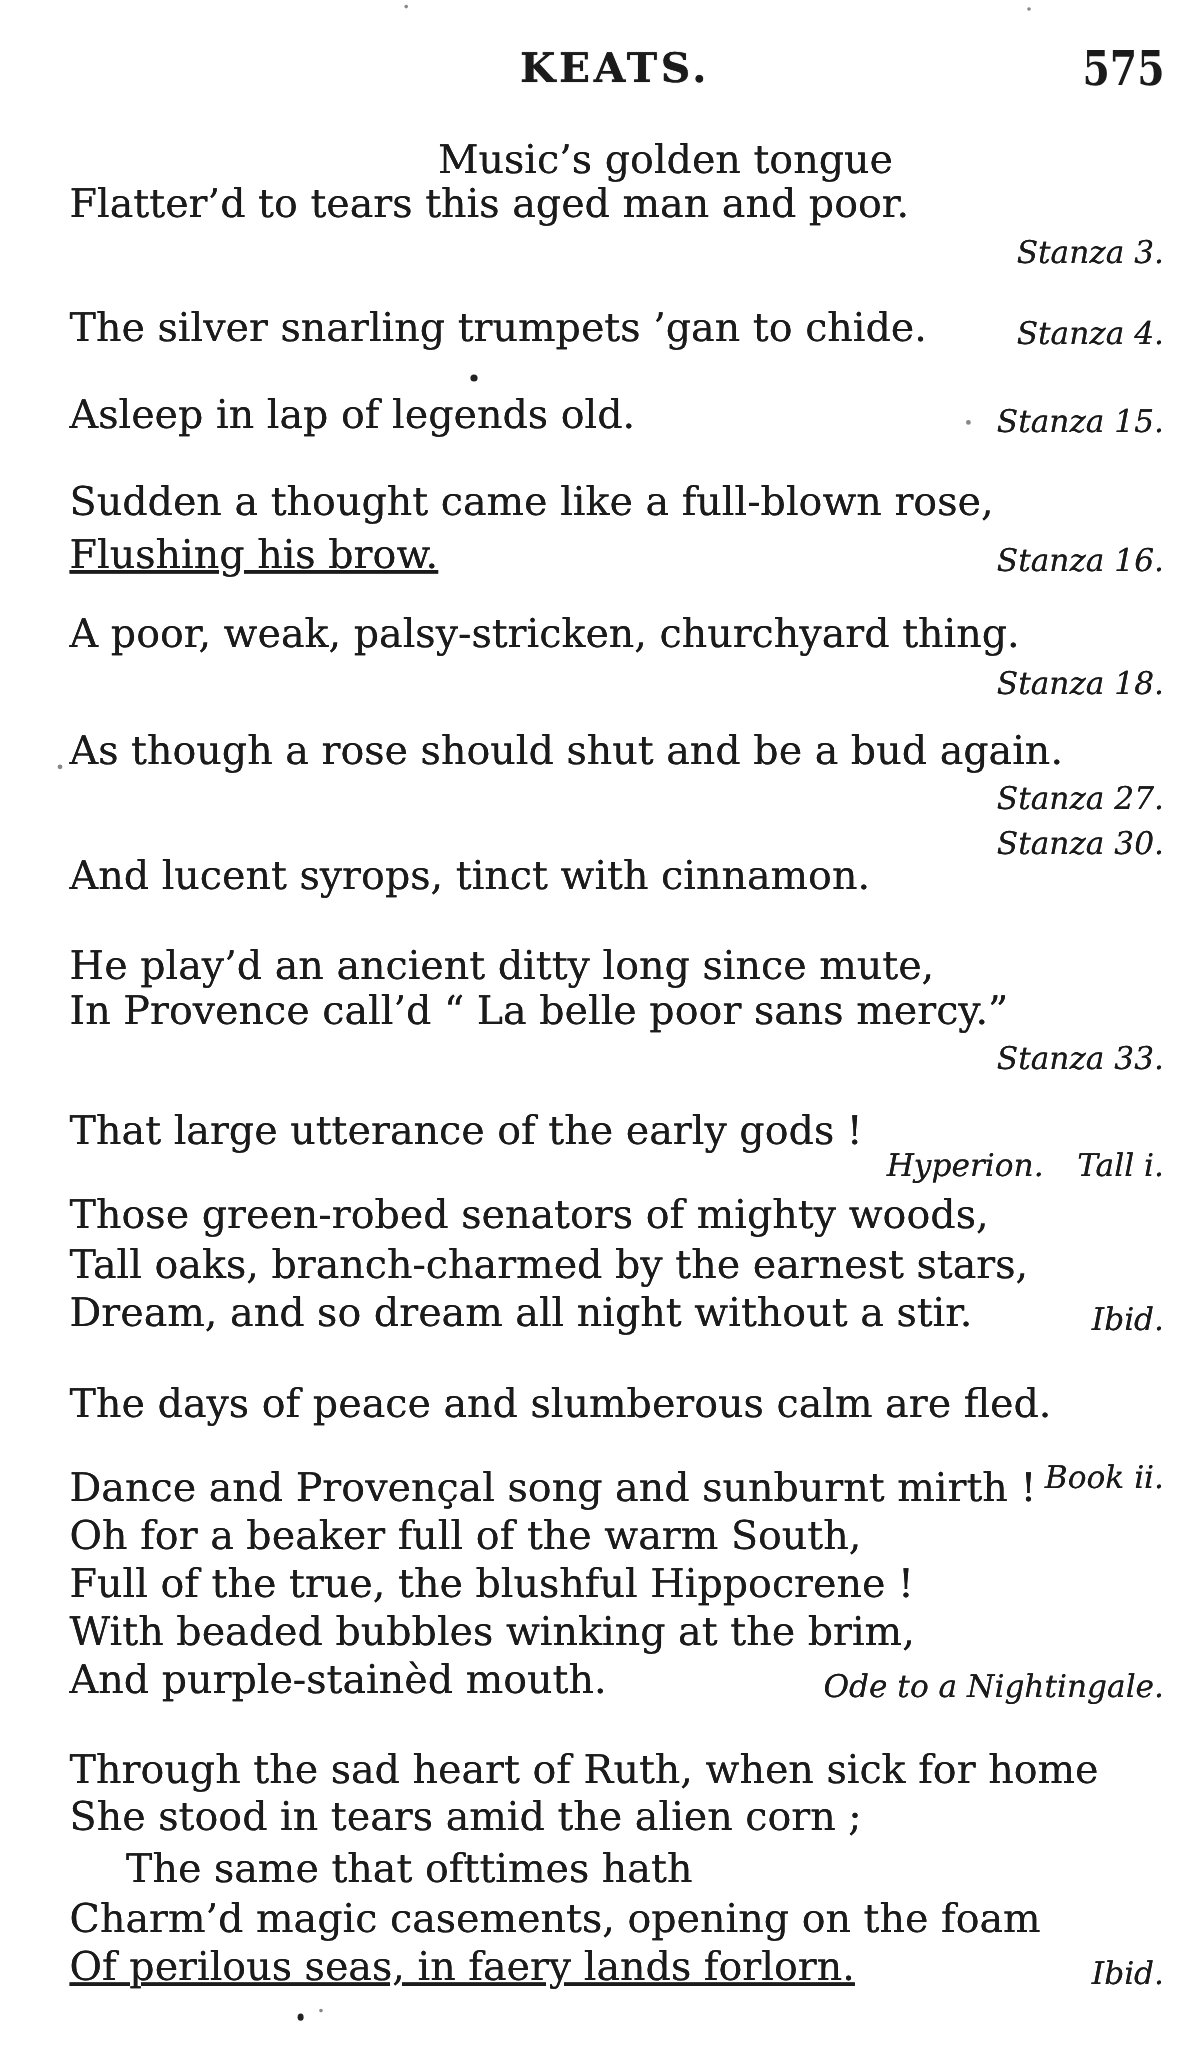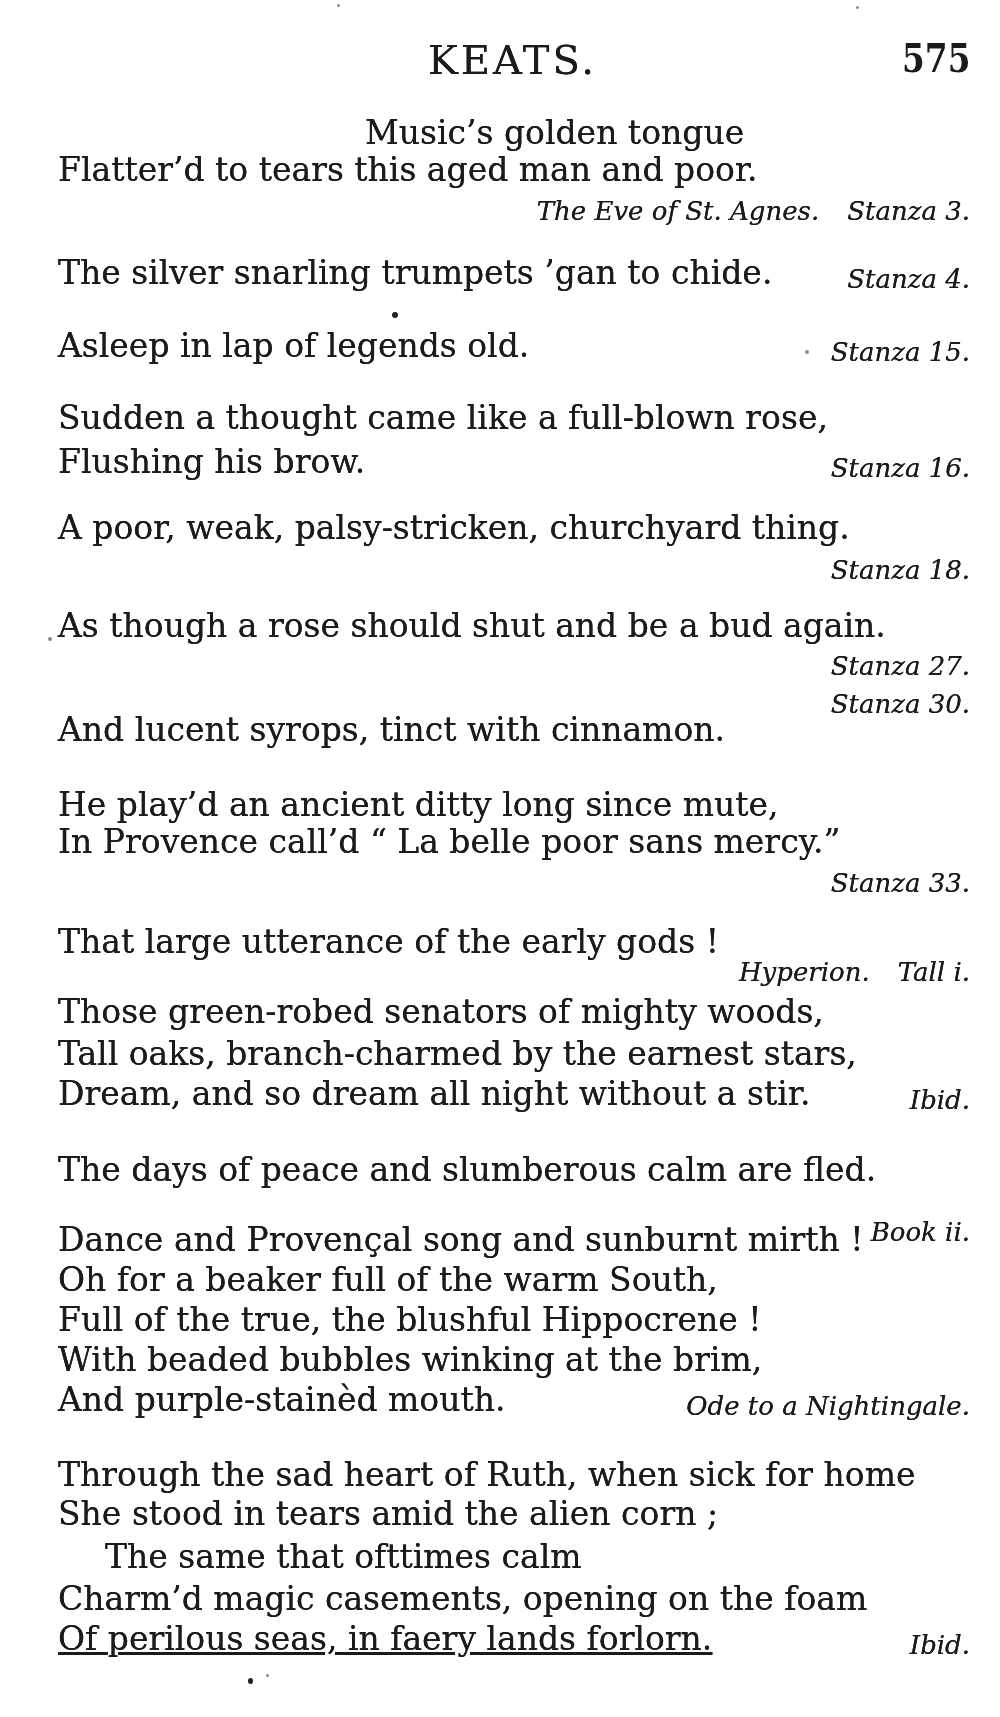--- a/index.html
+++ b/index.html
@@ -10,21 +10,21 @@
     background: #ffffff;
     font-family: "DejaVu Serif", "Liberation Serif", serif;
     color: #1b1b1b;
     overflow: hidden;
     margin: 0 auto;
   }
   .head-title {
     position: absolute;
     top: 40px; left: 58px; width: 909px;
     text-align: center;
-    font-size: 40px; font-weight: 400;
+    font-size: 34px; font-weight: 700;
     letter-spacing: 3px;
     line-height: 1;
     text-shadow: 0 0 0.6px currentColor;
     white-space: pre;
   }
   .page-num {
     position: absolute;
     top: 38px; right: 30px;
     font-size: 40px; font-weight: 700;
     line-height: 1;
@@ -66,21 +66,20 @@
 
   
   <div class="head-title">KEATS.</div>
   <div class="page-num">575</div>
 
   
   <div class="quote-group">
     <div class="qline" style="top:115px; left:365px;">Music’s golden tongue</div>
     <div class="qline" style="top:152px;">Flatter’d to tears this aged man and poor.</div>
     <div class="attrib" style="top:197px;">
-      <span>The Eve of St. Agnes.</span>
       <span>Stanza 3.</span>
     </div>
   </div>
 
   
   <div class="quote-group">
     <div class="qline" style="top:255px;">The silver snarling trumpets ’gan to chide.</div>
     <div class="attrib" style="top:265px;">
       <span>Stanza 4.</span>
     </div>
@@ -90,21 +89,21 @@
   <div class="quote-group">
     <div class="qline" style="top:328px;">Asleep in lap of legends old.</div>
     <div class="attrib" style="top:338px;">
       <span>Stanza 15.</span>
     </div>
   </div>
 
   
   <div class="quote-group">
     <div class="qline" style="top:400px;">Sudden a thought came like a full-blown rose,</div>
-    <div class="qline" style="top:444px;">Flushing his brow.</div>
+    <div class="qline" style="top:444px;text-decoration:underline;">Flushing his brow.</div>
     <div class="attrib" style="top:454px;">
       <span>Stanza 16.</span>
     </div>
   </div>
 
   
   <div class="quote-group">
     <div class="qline" style="top:510px;">A poor, weak, palsy-stricken, churchyard thing.</div>
     <div class="attrib" style="top:556px;">
       <span>Stanza 18.</span>
@@ -172,21 +171,21 @@
     <div class="qline" style="top:1382px;">And purple-stainèd mouth.</div>
     <div class="attrib" style="top:1392px;">
       <span>Ode to a Nightingale.</span>
     </div>
   </div>
 
   
   <div class="quote-group">
     <div class="qline" style="top:1457px;">Through the sad heart of Ruth, when sick for home</div>
     <div class="qline" style="top:1496px;">She stood in tears amid the alien corn ;</div>
-    <div class="qline" style="top:1539px; left:105px;">The same that ofttimes calm</div>
+    <div class="qline" style="top:1539px; left:105px;">The same that ofttimes hath</div>
     <div class="qline" style="top:1581px;">Charm’d magic casements, opening on the foam</div>
     <div class="qline" style="top:1621px;text-decoration:underline;">Of perilous seas, in faery lands forlorn.</div>
     <div class="attrib" style="top:1631px;">
       <span>Ibid.</span>
     </div>
   </div>
 
   
   <div class="speck light" style="left:337px; top:4px;  width:3px; height:3px;"></div>
   <div class="speck light" style="left:856px; top:6px;  width:3px; height:3px;"></div>

